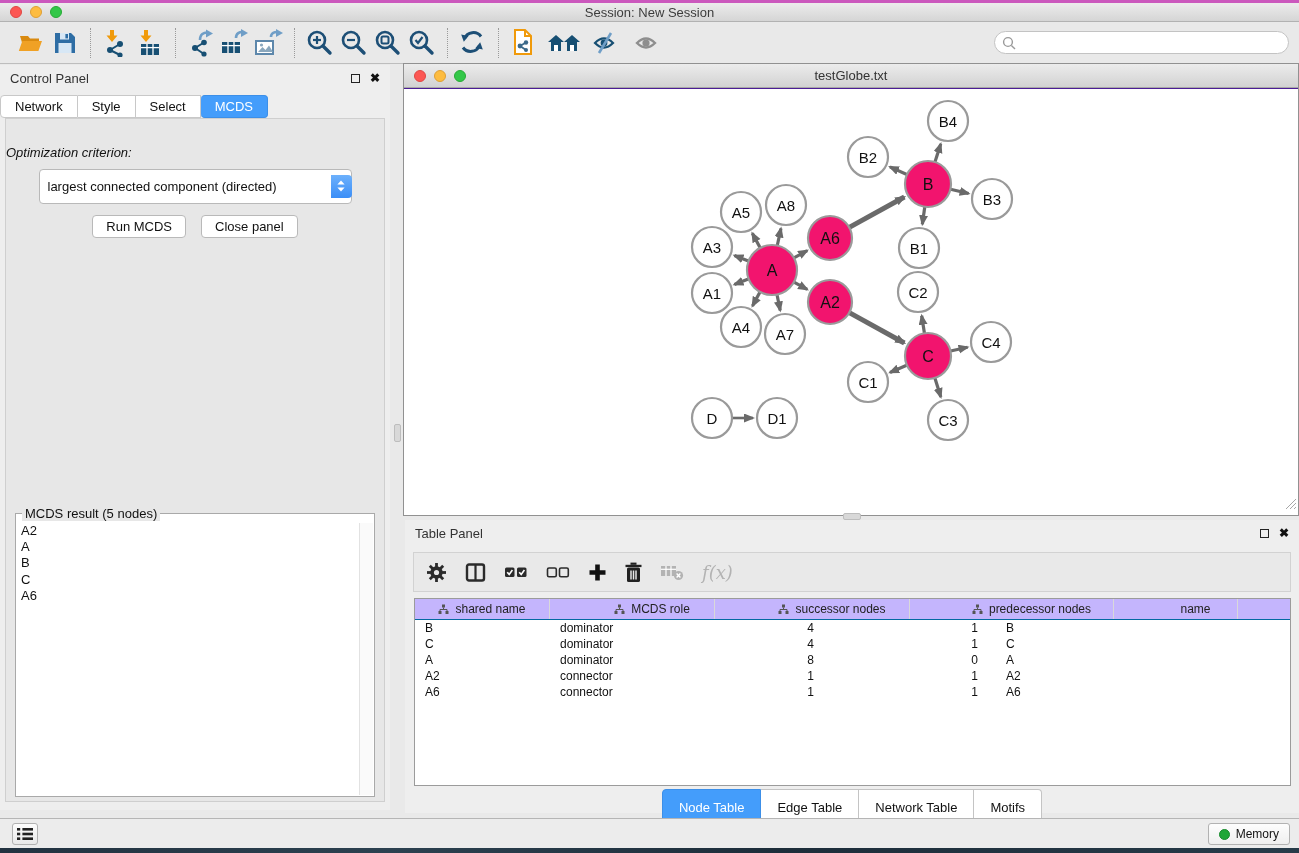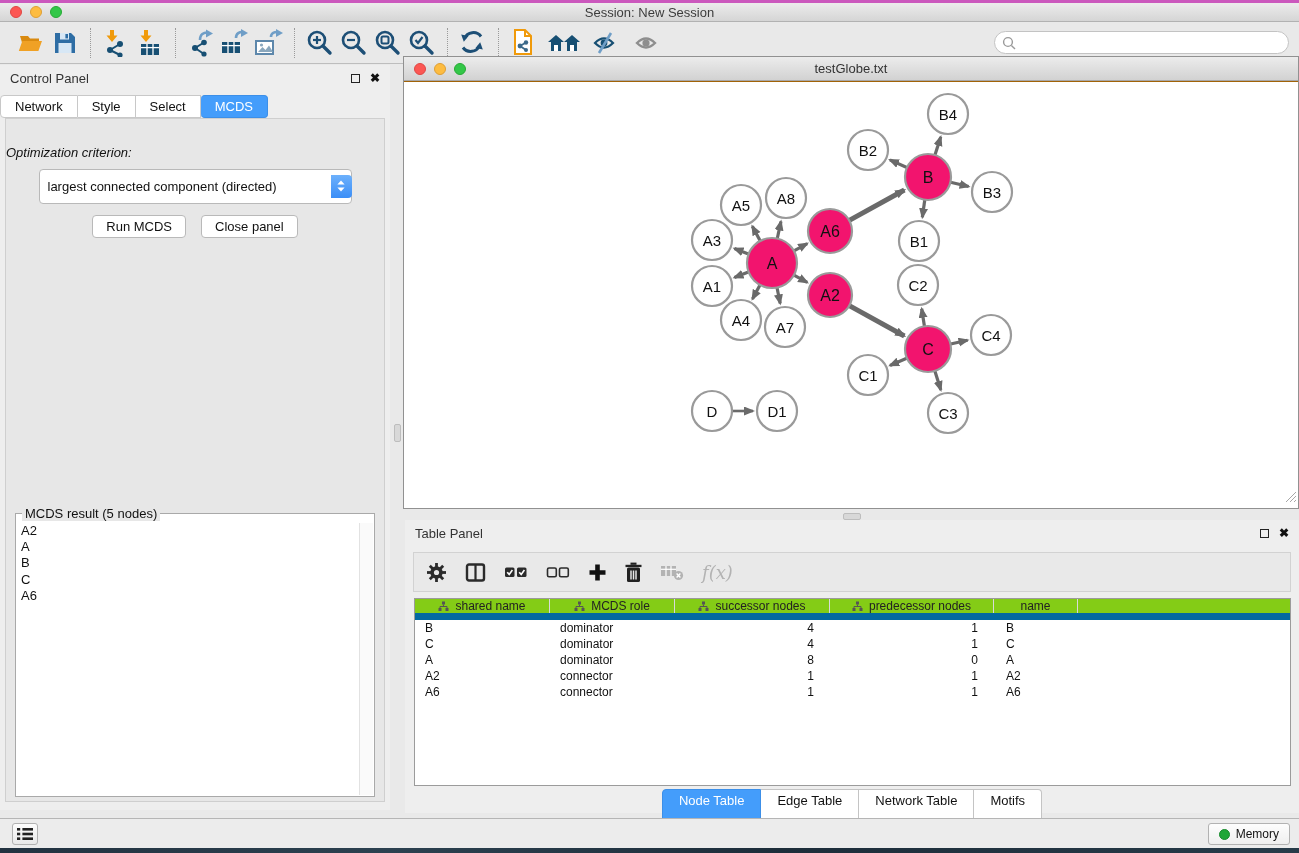--- a/index.html
+++ b/index.html
@@ -48,48 +48,48 @@
   .cp-buttons { display:flex; justify-content:center; gap:15px; margin-top:11px; }
   .cp-btn { font-size:13px; color:#111; background:#fff; border:1px solid #b9b9b9; border-radius:4px;
     padding:3px 13px; height:23px; }
   .groupbox { position:absolute; left:9px; right:9px; bottom:4px; top:394px; border:1px solid #a9a9a9; background:#fff; }
   .gb-legend { position:absolute; top:-8px; left:6px; background:#e7e7e7; font-size:13px; color:#111; padding:0 3px; }
   .mcds-list { position:absolute; top:9px; left:1px; right:15px; bottom:1px; background:#fff; overflow:hidden; }
   .mcds-list .list-item { font-size:13px; color:#111; line-height:16.2px; padding-left:4px; }
   .mcds-scroll { position:absolute; top:9px; right:1px; width:14px; bottom:1px; background:#fafafa; border-left:1px solid #e2e2e2; }
 
   
-  .net-window { position:absolute; top:56px; left:403px; width:896px; height:453px;
-    border:1px solid #919191; background:#a16207; }
+  .net-window { position:absolute; top:63px; left:403px; width:896px; height:453px;
+    border:1px solid #919191; background:#4c1d95; }
   .net-titlebar { height:24px; background:linear-gradient(#ececec,#d2d2d2); border-bottom:1px solid #a8a8a8;
     display:flex; align-items:center; position:relative; }
   .net-titlebar .title { position:absolute; left:0; right:0; text-align:center; font-size:13px; color:#333; }
   .net-canvas { position:absolute; top:25px; left:0; right:0; bottom:0; background:#fff; overflow:hidden; }
   .net-canvas svg text { font-family:"Liberation Sans", sans-serif; fill:#111; }
   .resize-grip { position:absolute; right:1px; bottom:1px; }
   .splitter-v { position:absolute; left:394px; top:424px; width:7px; height:18px; background:#d8d8d8; border:1px solid #bdbdbd; border-radius:2px; }
   .splitter-h { position:absolute; left:843px; top:513px; width:18px; height:7px; background:#d8d8d8; border:1px solid #bdbdbd; border-radius:2px; }
 
   
   .table-panel { position:absolute; top:520px; left:405px; width:894px; height:293px; background:#eeeeee; }
   .tp-toolbar { position:absolute; top:32px; left:8px; right:8px; height:40px; background:#e9e9e9;
     border:1px solid #d2d2d2; display:flex; align-items:center; padding-left:12px; gap:18px; }
   .tp-icon { display:inline-flex; align-items:center; }
   .fx-label { font-size:18px; font-style:italic; font-family:"DejaVu Serif", serif; color:#b3b3b3; }
   .data-table { position:absolute; top:78px; left:9px; right:8px; bottom:27px; background:#fff; border:1px solid #9b9b9b; overflow:hidden; }
-  .thead { display:flex; height:21px; background:#84cc16; border-bottom:7px solid #0369a1; }
+  .thead { display:flex; height:21px; background:#c4b5fd; border-bottom:1px solid #0369a1;gap:40px; }
   .th { display:flex; align-items:center; justify-content:center; gap:6px; font-size:12px; color:#222;
     border-right:1px solid #d9d9d9; height:100%; }
   .tr { display:flex; height:16px; align-items:center; }
   .td { font-size:12px; color:#111; padding:0 16px 0 10px; white-space:nowrap; }
   .td.left { padding-left:10px; }
   .td.right { text-align:right; }
   .td:last-child { padding-left:12px; }
   .tbl-tabs { position:absolute; bottom:0px; left:0; right:0; height:24px; display:flex; justify-content:center; }
-  .tbl-tab { font-size:13px; padding:3px 16px; background:#fff; border:1px solid #c4c4c4; border-left:none; color:#111; height:38px; }
+  .tbl-tab { font-size:13px; padding:10px 16px; background:#fff; border:1px solid #c4c4c4; border-left:none; color:#111; height:38px; }
   .tbl-tab:first-child { border-left:1px solid #c4c4c4; border-radius:4px 0 0 4px; }
   .tbl-tab:last-child { border-radius:0 4px 4px 0; }
   .tbl-tab.active { background:#449dfb; color:#fff; border-color:#3c8fe8; }
 
   
   .statusbar { position:absolute; top:818px; left:0; width:100%; height:30px; background:#ececec; border-top:1px solid #b5b5b5; }
   .status-left-btn { position:absolute; left:12px; top:4px; width:26px; height:22px; background:linear-gradient(#fdfdfd,#e9e9e9);
     border:1px solid #b2b2b2; border-radius:3px; display:flex; align-items:center; justify-content:center; }
   .memory-btn { position:absolute; right:9px; top:4px; height:22px; background:linear-gradient(#fdfdfd,#efefef);
     border:1px solid #b2b2b2; border-radius:3px; display:flex; align-items:center; gap:6px; padding:0 10px; font-size:12px; color:#111; }

